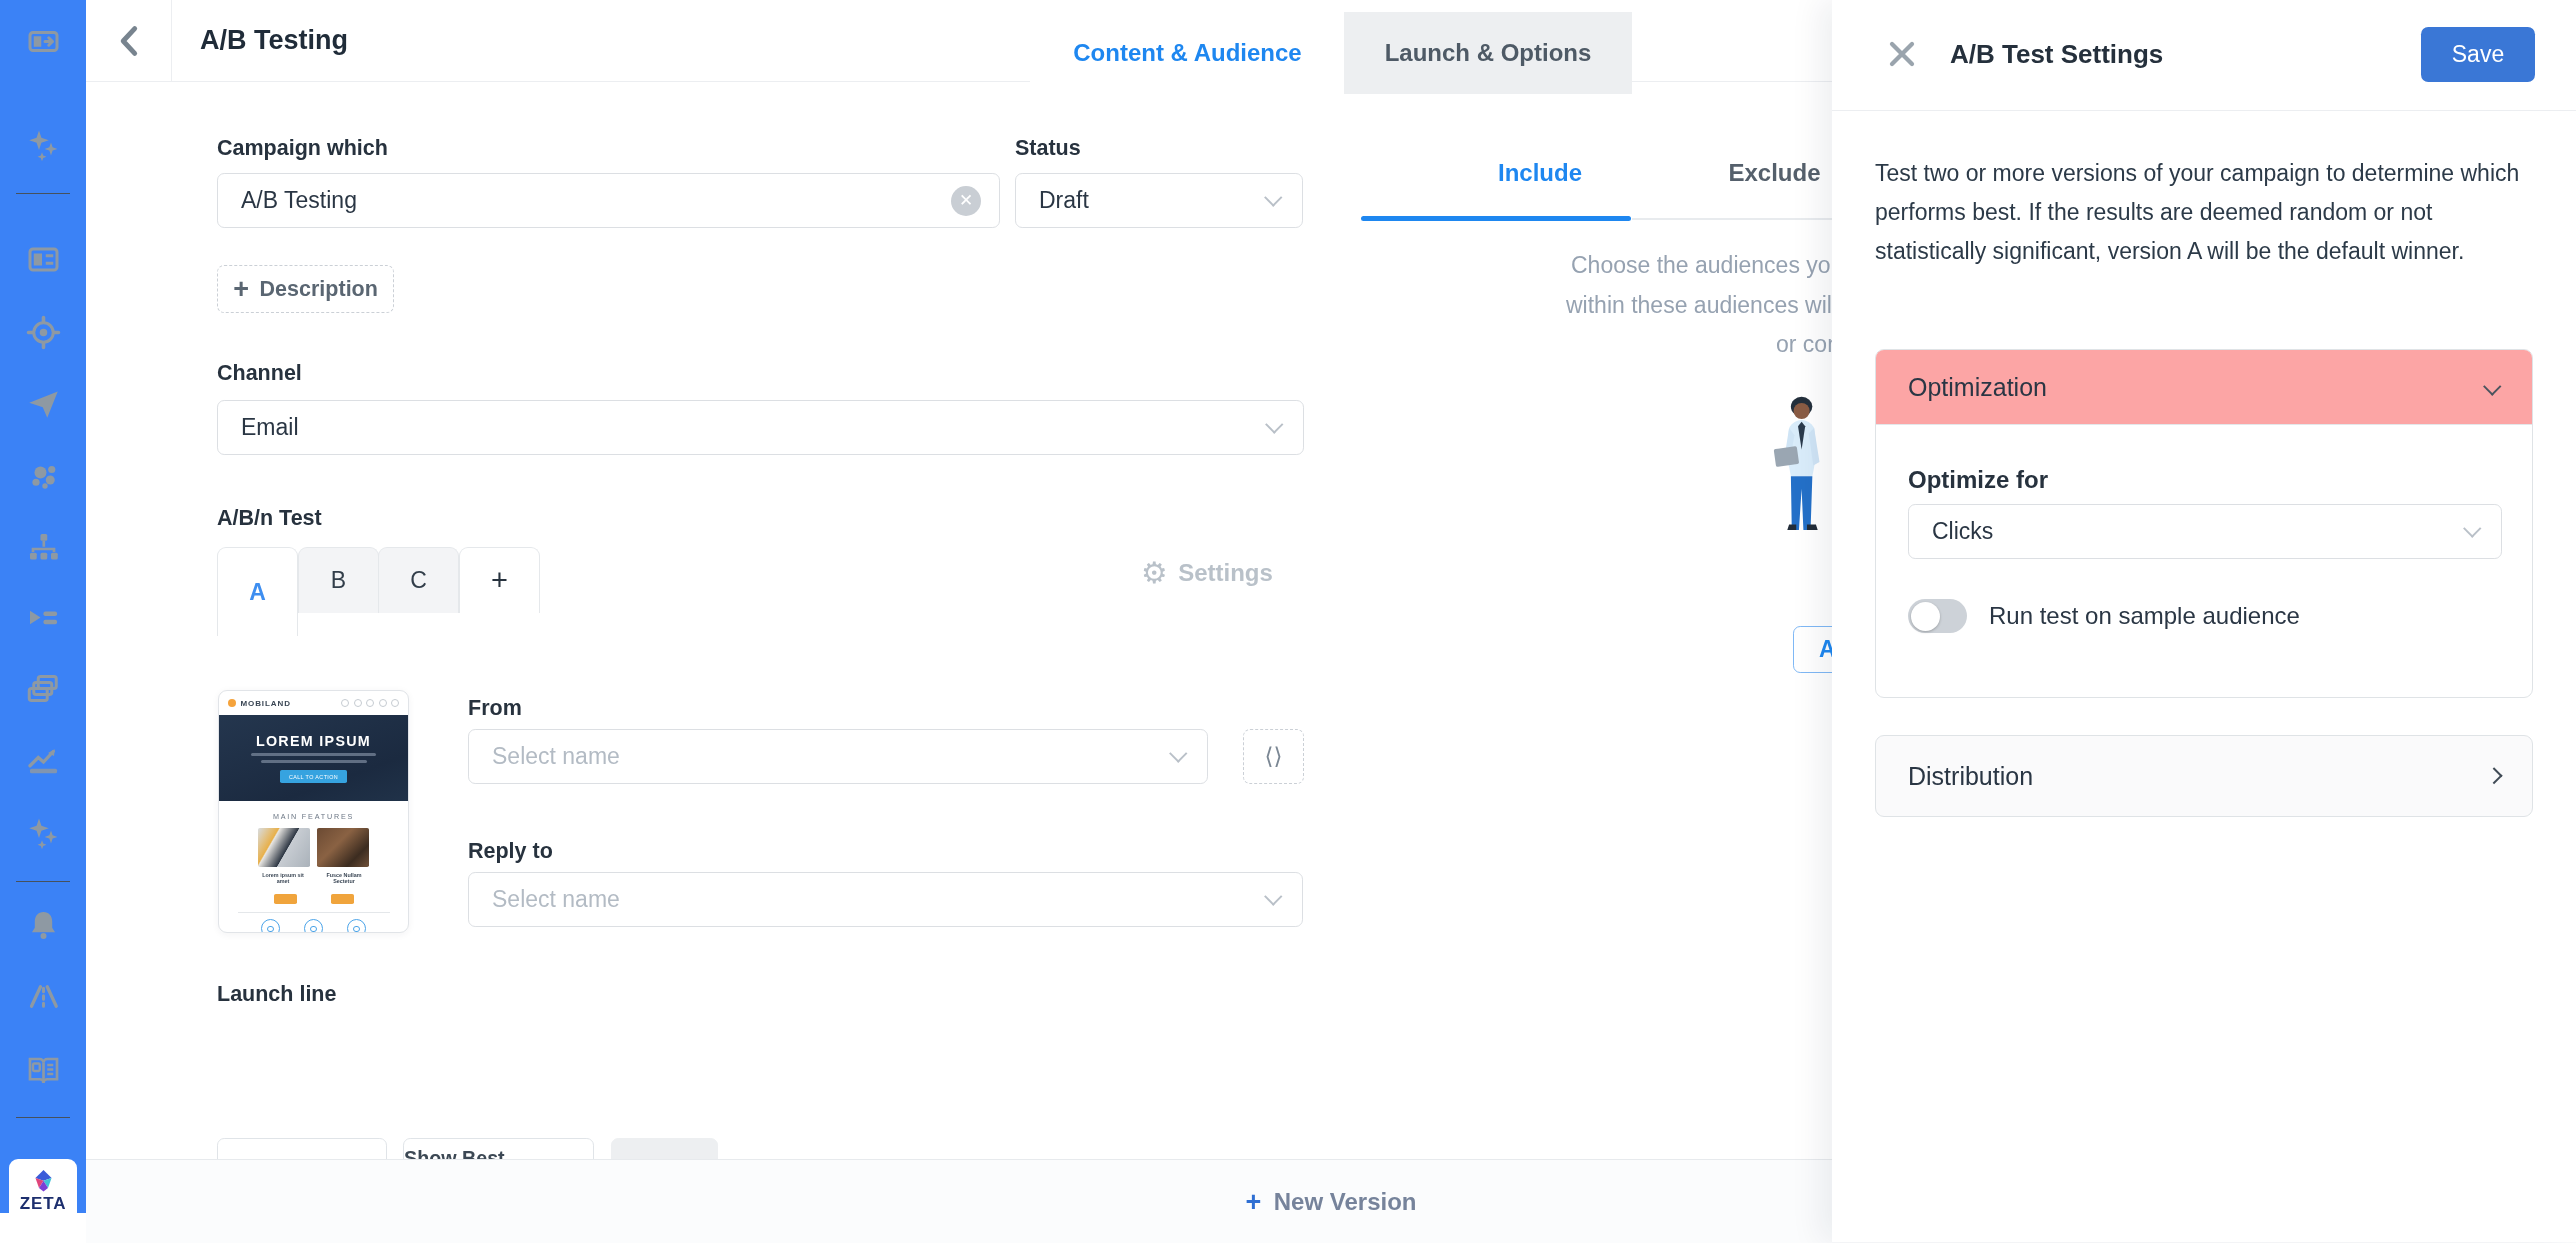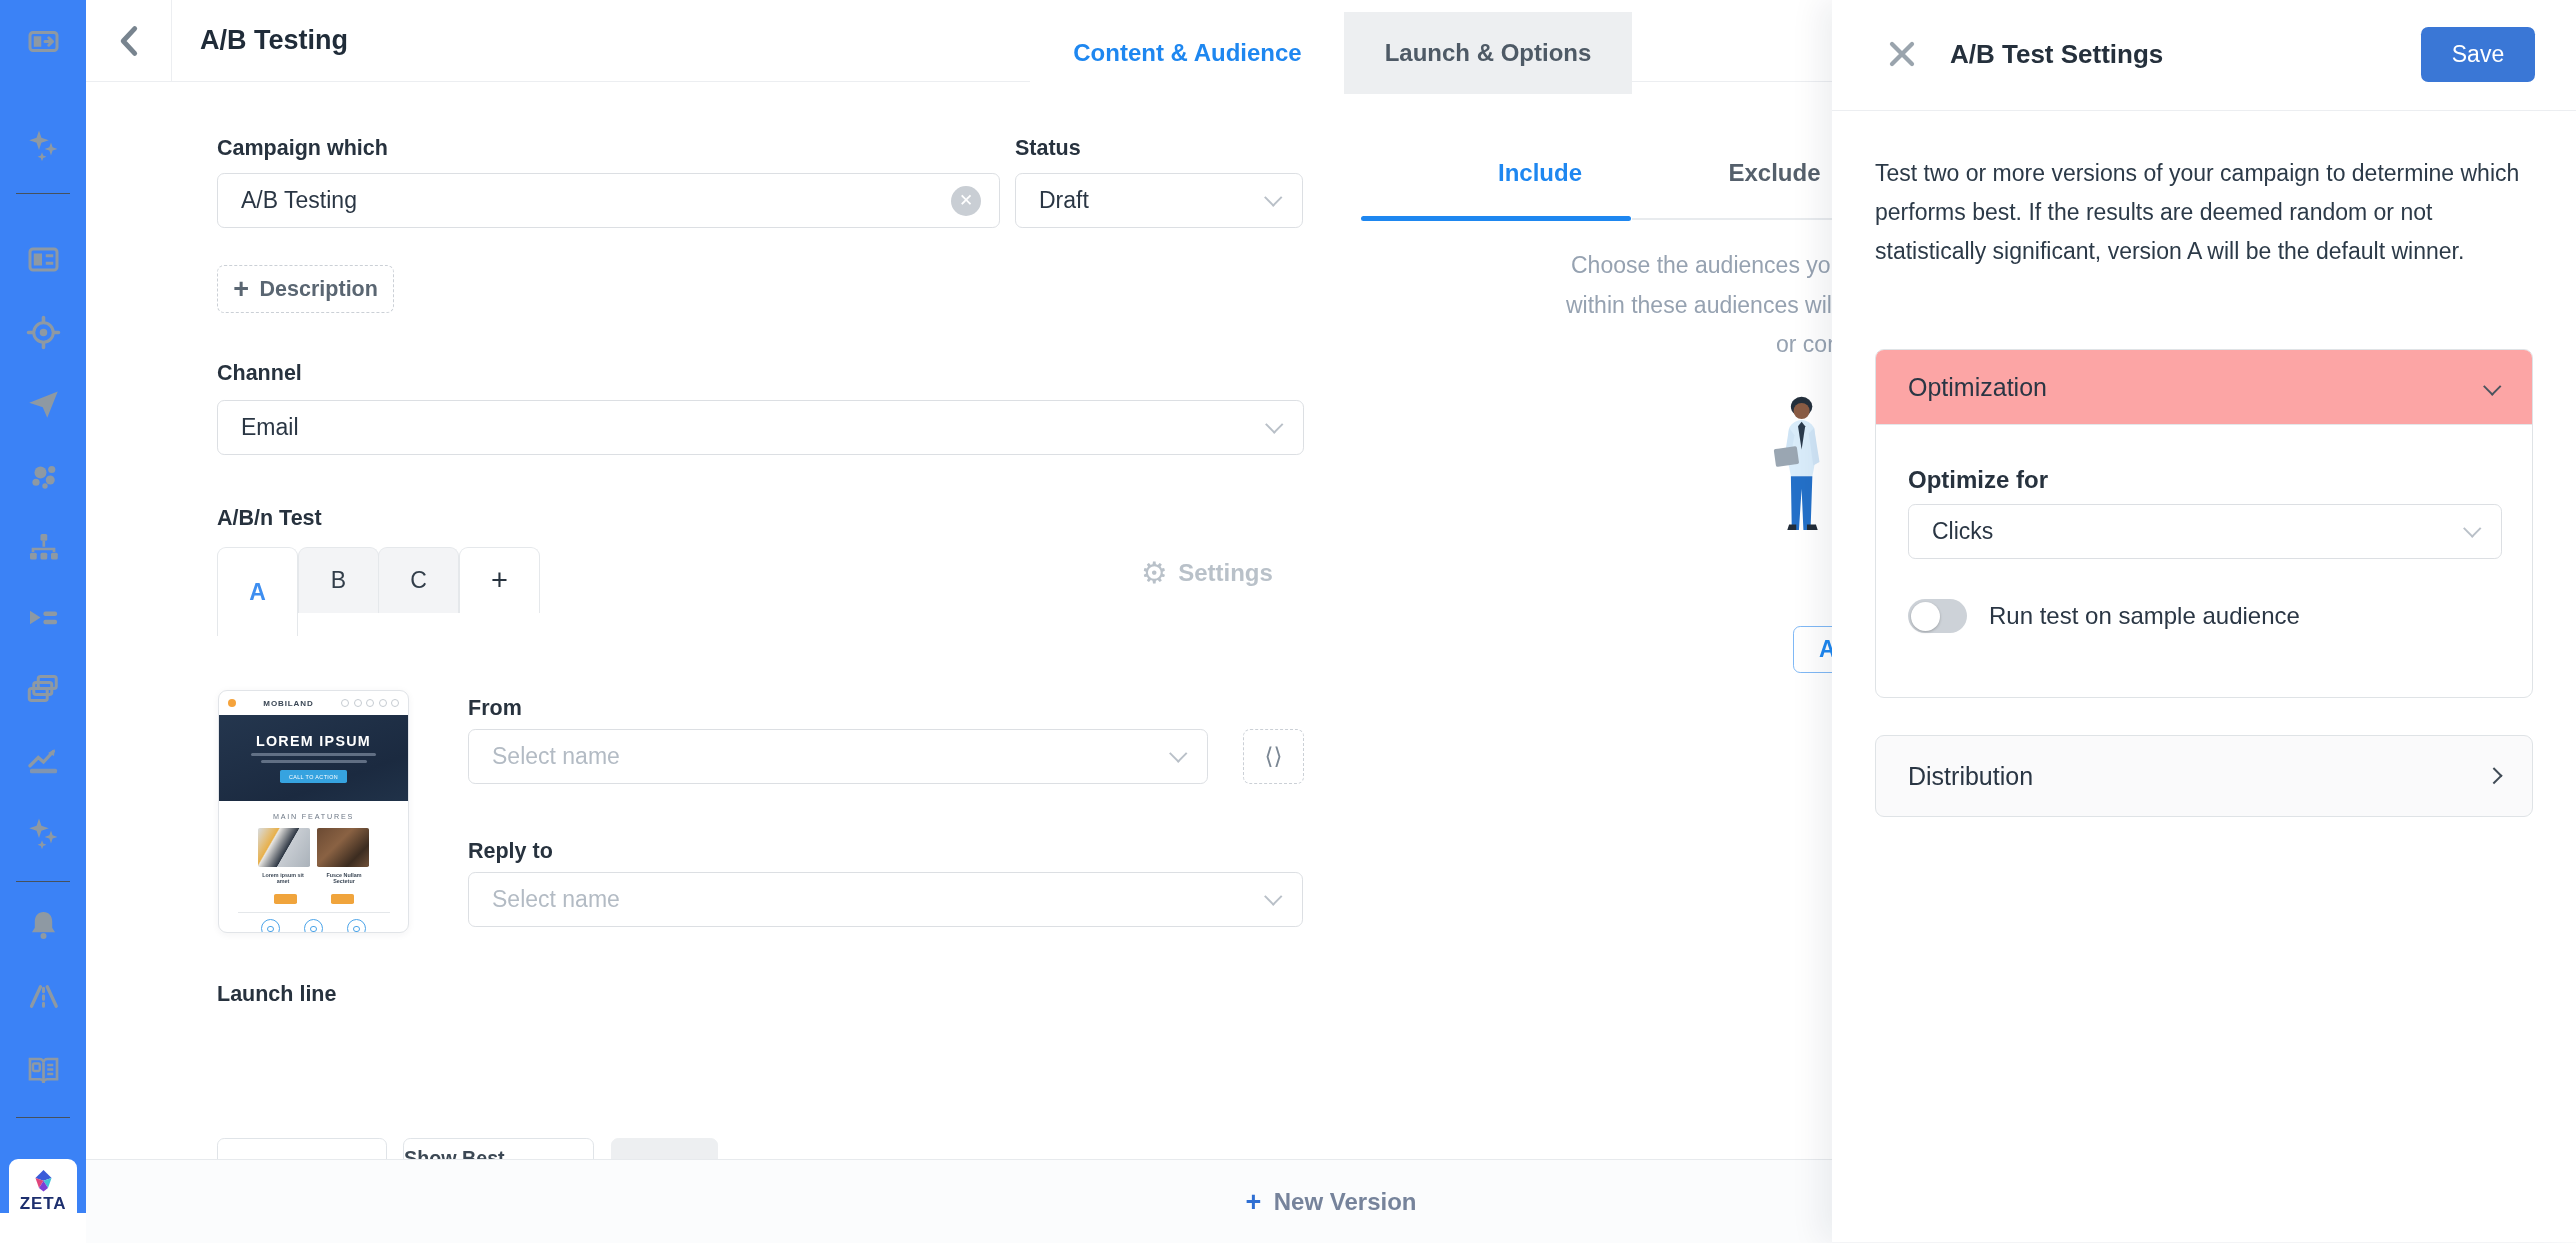--- a/index.html
+++ b/index.html
@@ -40,21 +40,21 @@
   .vtab.on { background:#fff; color:#3e8ef0; font-weight:bold; height:89px; }
   .vtab.off { background:#f3f4f6; color:#323e4a; }
   .vtab.add { background:#fff; color:#27323e; font-size:29px; }
   #settings { position:absolute; left:1055px; top:556px; display:flex; align-items:center; gap:10.7px; color:#b9c1c9; font-size:24px; font-weight:600; cursor:pointer; }
   #settings .gear { font-size:29.5px; }
 
   
   #thumb { position:absolute; left:132px; top:690px; width:191px; height:243px; background:#fff; border:1.8px solid #e1e4e8; border-radius:9px; overflow:hidden; box-shadow:0 1.8px 7.2px rgba(30,40,60,.05); }
   #thumb .bar { height:24px; display:flex; align-items:center; padding:0 9px; gap:4.5px; }
   #thumb .lamp { width:8px; height:8px; border-radius:50%; background:#f5a33c; }
-  #thumb .brand { font-size:8px; font-weight:bold; color:#3a4654; letter-spacing:0.9px; flex:1;text-align:center; }
+  #thumb .brand { font-size:8px; font-weight:bold; color:#3a4654; letter-spacing:0.9px; flex:1; }
   #thumb .soc { width:8px; height:8px; border-radius:50%; border:1.3px solid #c5cbd1; }
   #thumb .hero { height:86px; background:linear-gradient(160deg,#24364e 0%,#1b2a40 70%,#203249 100%); display:flex; flex-direction:column; align-items:center; justify-content:center; gap:4.5px; }
   #thumb .hero h2 { color:#fff; font-size:14.3px; letter-spacing:1.3px; font-weight:bold; }
   #thumb .hl { height:2.7px; background:#7d8ba0; border-radius:1.8px; opacity:.7; }
   #thumb .cta { margin-top:2.7px; background:#36a3e0; color:#fff; font-size:5.4px; padding:3.6px 9px; border-radius:1.8px; letter-spacing:0.4px; }
   #thumb .mf { text-align:center; font-size:7.2px; letter-spacing:1.8px; color:#6b7684; margin-top:10.7px; }
   #thumb .imgs { display:flex; justify-content:center; gap:7.2px; margin-top:7.2px; }
   #thumb .im { width:52px; height:39px; border-radius:1.8px; }
   #thumb .im.a { background:linear-gradient(120deg,#d8dde2 0%,#e8b04a 28%,#e8e6e2 30%,#2e3744 55%,#c7ccd2 56%,#aab2ba 100%); }
   #thumb .im.b { background:linear-gradient(135deg,#6b4a33 0%,#8a6243 40%,#3c2c20 75%,#705038 100%); }

